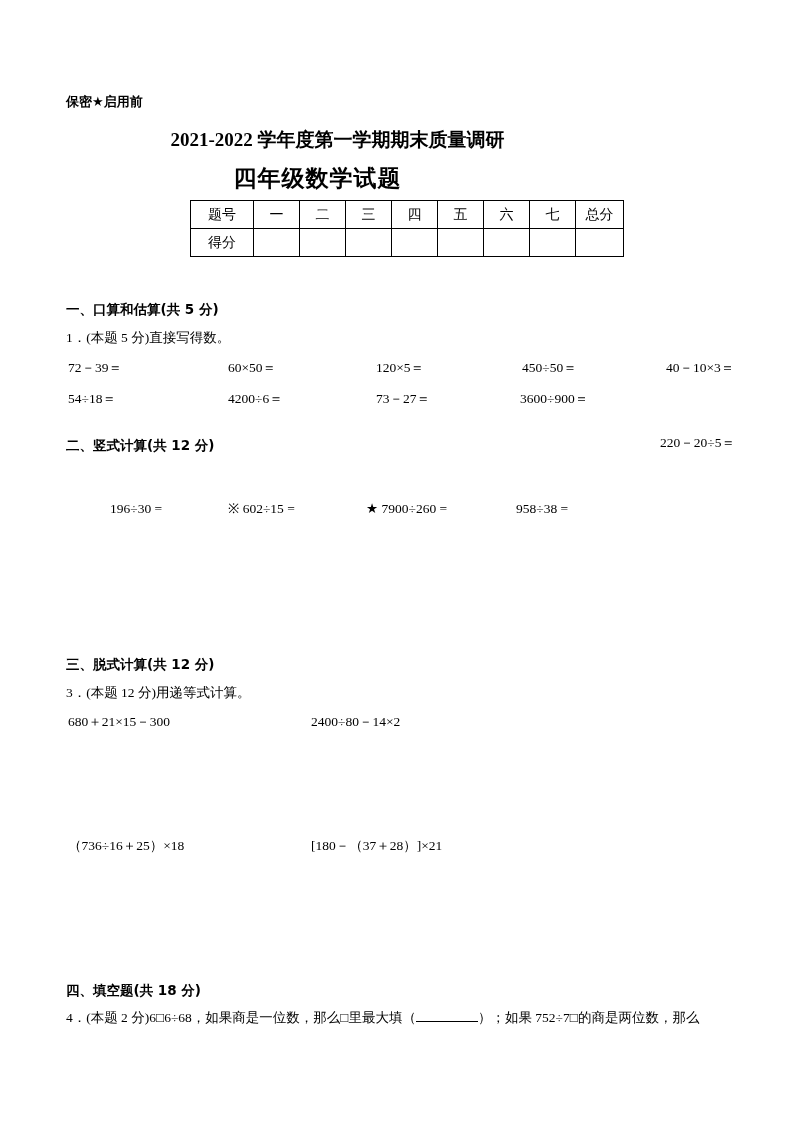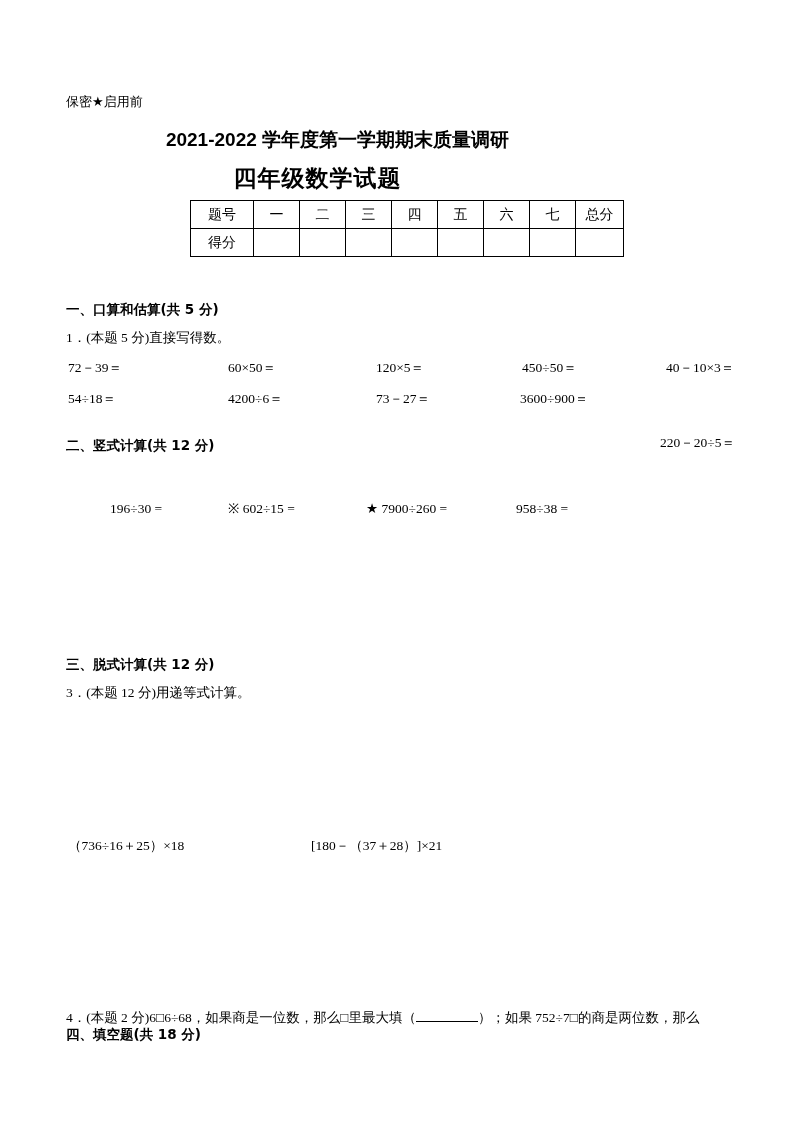--- a/index.html
+++ b/index.html
@@ -24,34 +24,34 @@
     padding: 0;
   }
 
   
   .secrecy {
     position: absolute;
     left: 66px;
     top: 93px;
     font-family: "DejaVu Sans", "Liberation Sans", sans-serif;
     font-size: 13px;
-    font-weight: normal;
+    font-weight: bold;
     letter-spacing: 0px;
     line-height: 18px;
     white-space: nowrap;
   }
 
   
   .title-main {
     position: absolute;
     left: 0;
     top: 127px;
     width: 675px;
     text-align: center;
-    font-family: Liberation Sans, sans-serif;
+    font-family: Liberation Serif, serif;
     font-size: 19px;
     font-weight: bold;
     line-height: 26px;
     white-space: nowrap;
   }
   .title-sub {
     position: absolute;
     left: 0;
     top: 163px;
     width: 635px;
@@ -210,23 +210,26 @@
 
   <div class="sec-head" style="top:435px;">二、竖式计算(共 12 分)</div>
 
   <div class="expr-row vert" style="top:499px;margin-left:26px;">
     <span class="cell v0">196÷30 =</span><span class="cell v1">※ 602÷15 =</span><span class="cell v2">★ 7900÷260 =</span><span class="cell v3">958÷38 =</span>
   </div>
 
   <div class="sec-head" style="top:654px;">三、脱式计算(共 12 分)</div>
   <div class="q-line" style="top:683px;">3．(本题 12 分)用递等式计算。</div>
 
+  <div class="expr-row steps" style="top:712px;">
+    <span class="cell s0">680＋21×15－300</span><span class="cell s1">2400÷80－14×2</span>
+  </div>
 
   <div class="expr-row steps2" style="top:836px;">
     <span class="cell s0">（736÷16＋25）×18</span><span class="cell s1">[180－（37＋28）]×21</span>
   </div>
 
-  <div class="sec-head" style="top:980px;margin-top:44px;">四、填空题(共 18 分)</div>
+  <div class="sec-head" style="top:980px;">四、填空题(共 18 分)</div>
   <div class="q-line" style="top:1008px;">
     <span>4．(本题 2 分)6□6÷68，如果商是一位数，那么□里最大填（</span><span class="blank-line"></span><span>）；如果 752÷7□的商是两位数，那么</span>
   </div>
 
 </div>
 
 </body></html>

